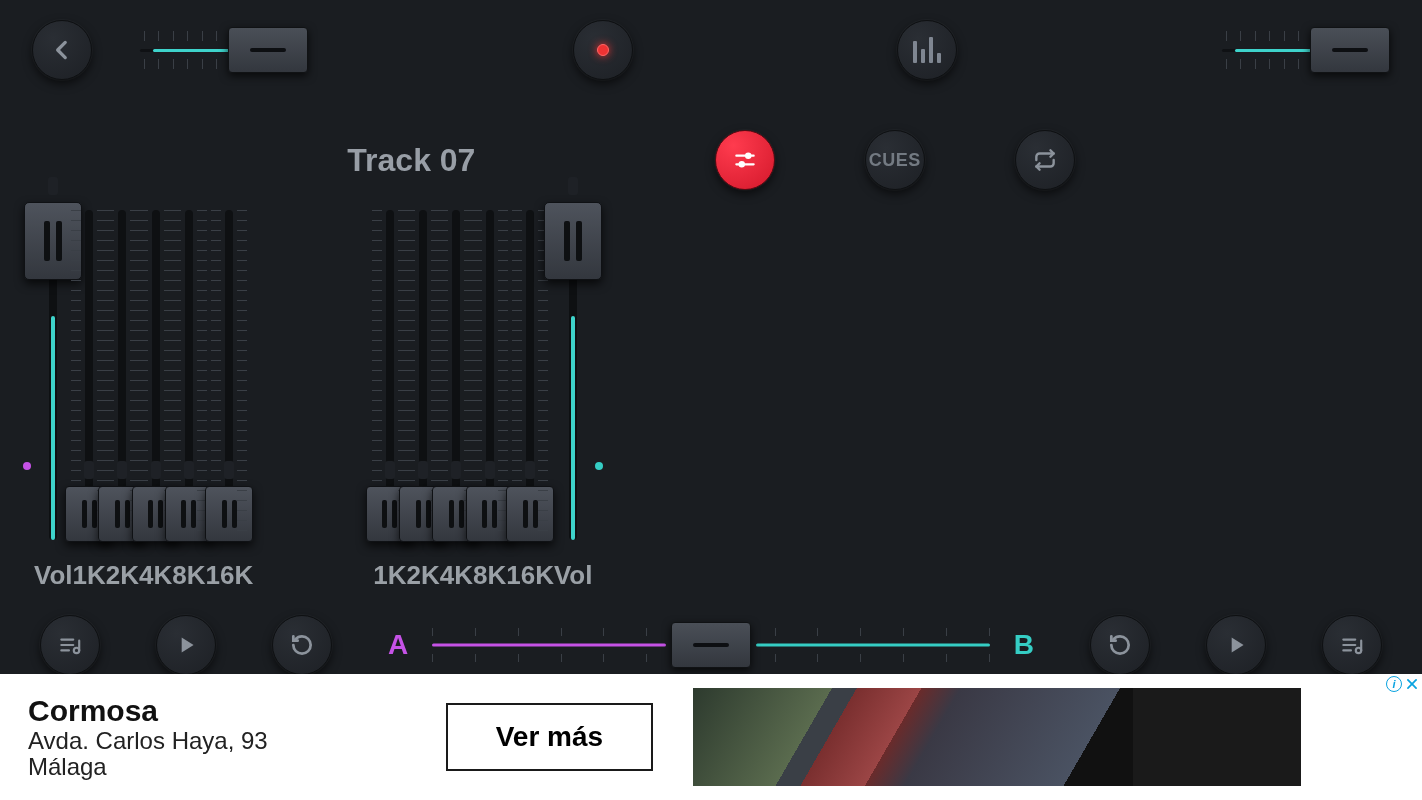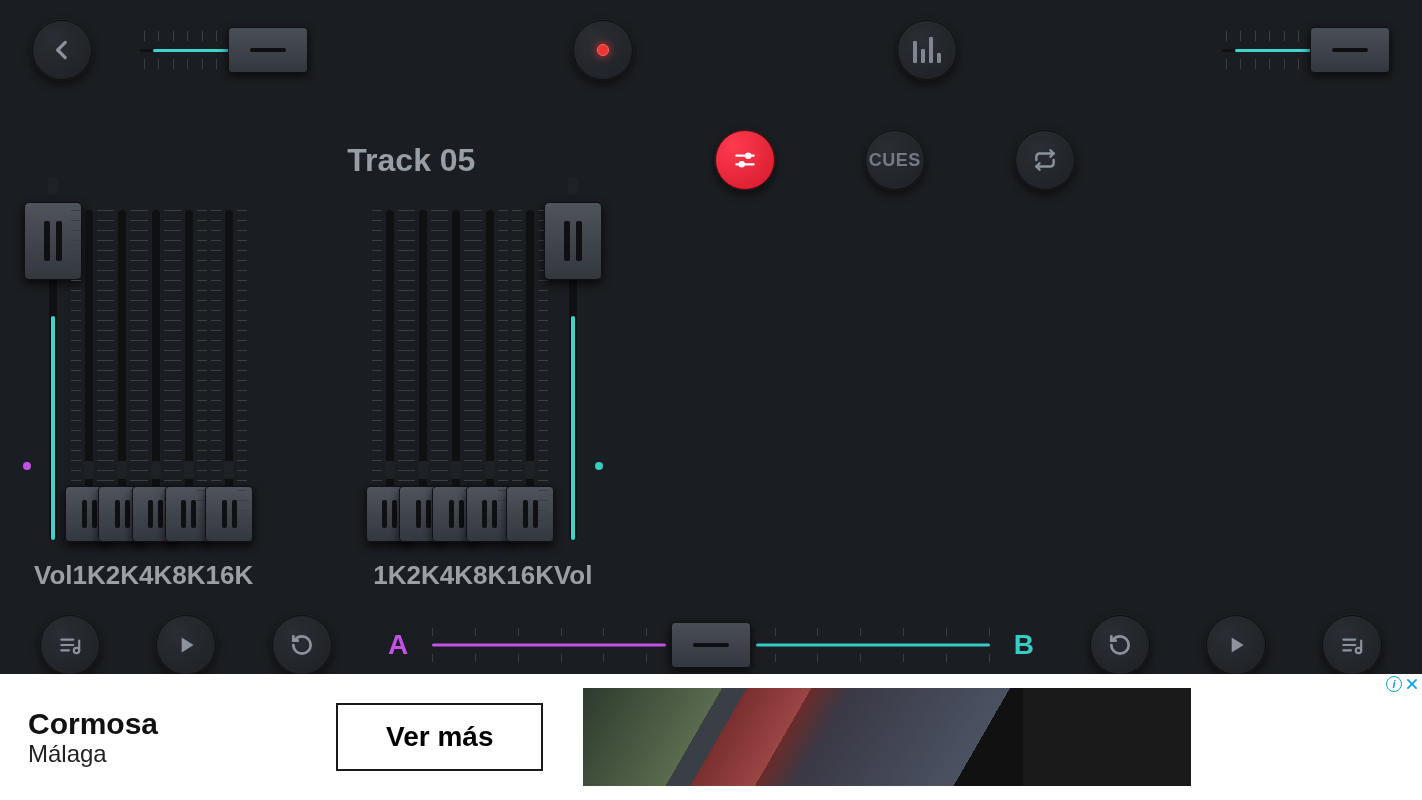--- a/index.html
+++ b/index.html
@@ -163,21 +163,21 @@
         <span></span>
         <span></span>
         <span></span>
       </div>
     <div class="h-thumb" style="right:0;"></div>
   </div>
 </div>
 
 <div class="titlerow">
   <div class="pad"></div>
-  <div class="track-title">Track 05</div>
+  <div class="track-title">Track 07</div>
   <div class="mid-btns">
     <div class="circ-btn red">
       <svg viewBox="0 0 24 24" fill="none" stroke="#fff" stroke-width="2" stroke-linecap="round">
         <line x1="4" y1="8" x2="20" y2="8"></line>
           <circle cx="15" cy="8" r="2" fill="#fff"></circle>
         <line x1="4" y1="16" x2="20" y2="16"></line>
           <circle cx="9" cy="16" r="2" fill="#fff"></circle>
       </svg>
     </div>
     <div class="circ-btn">
@@ -395,20 +395,21 @@
         <line x1="4" y1="17" x2="11" y2="17"></line>
       <circle cx="18" cy="17" r="2.5"></circle>
         <path d="M20.5 17V8"></path>
     </svg>
   </div>
 </div>
 
 <div class="ad">
   <div class="ad-text">
     <div class="ad-title">Cormosa</div>
+    <div class="ad-sub">Avda. Carlos Haya, 93</div>
     <div class="ad-sub">Málaga</div>
   </div>
   <button class="ad-btn">Ver más</button>
   <div class="ad-img"></div>
   <div class="ad-right"></div>
   <div class="ad-x">
     <div class="ad-info">i</div>
     <div class="ad-close">
       <svg viewBox="0 0 24 24" stroke="#0aa3e0" stroke-width="3" stroke-linecap="round">
           <line x1="5" y1="5" x2="19" y2="19"></line>

